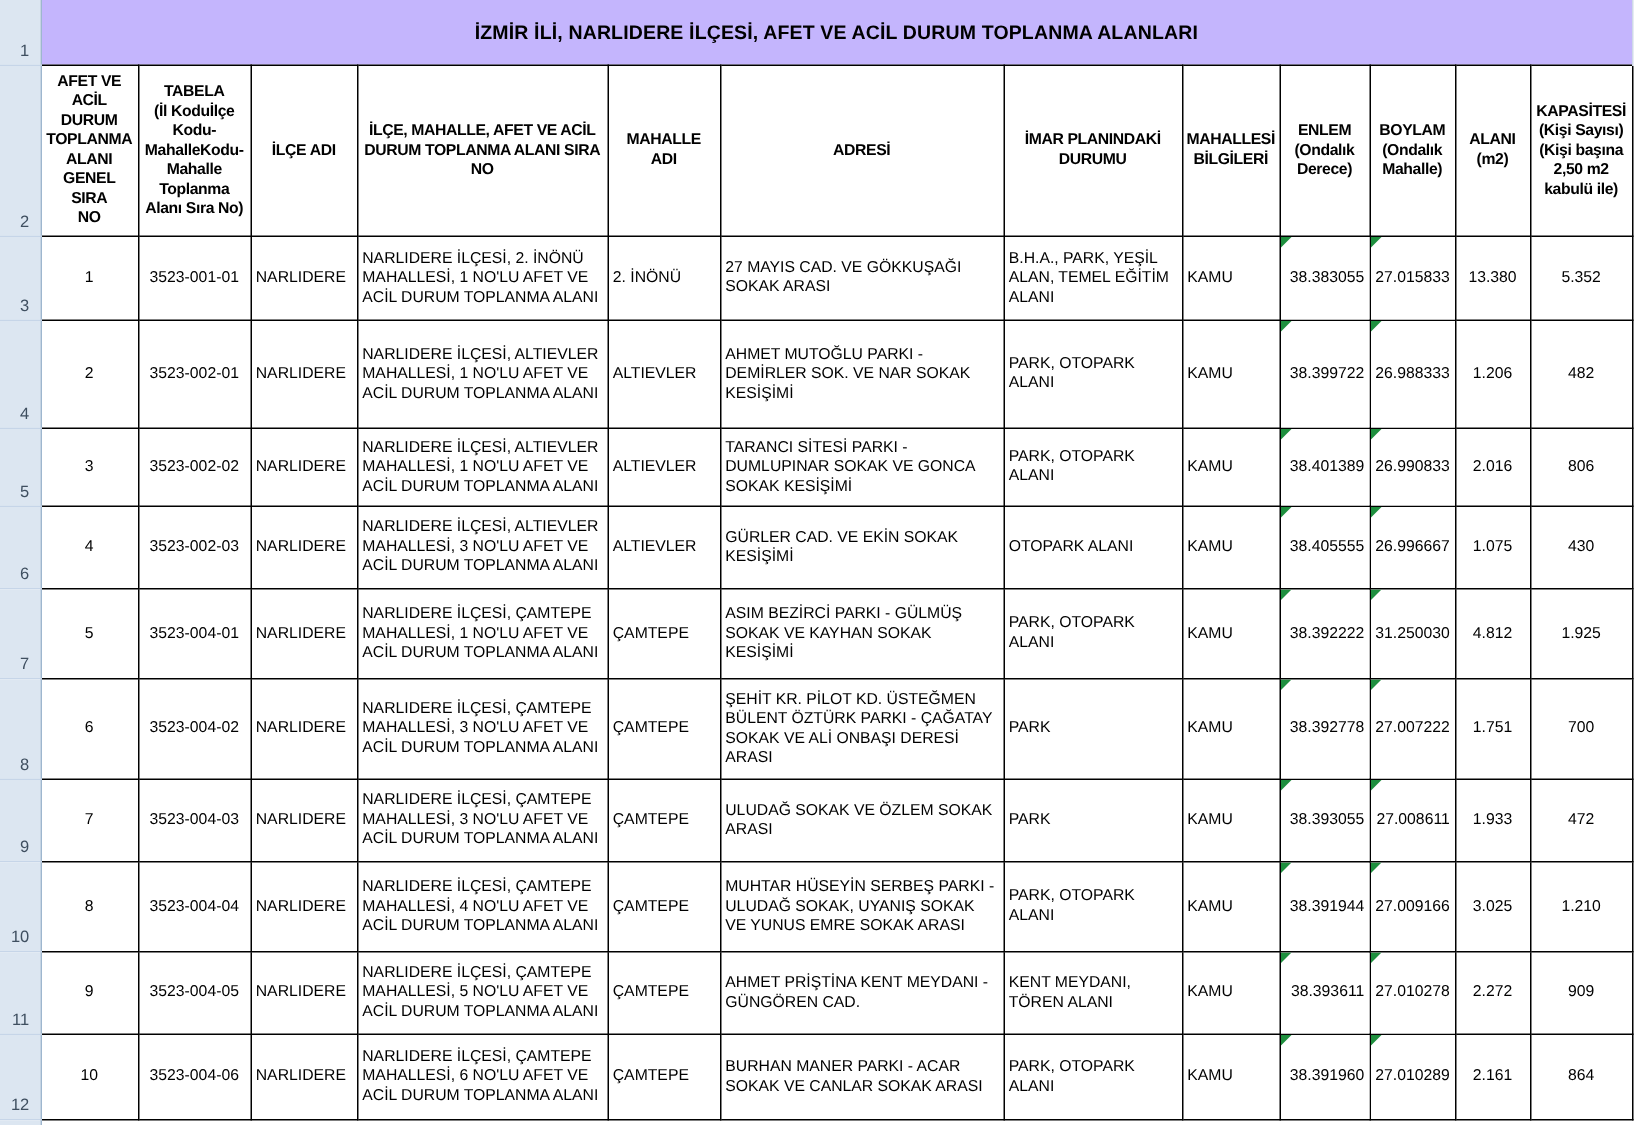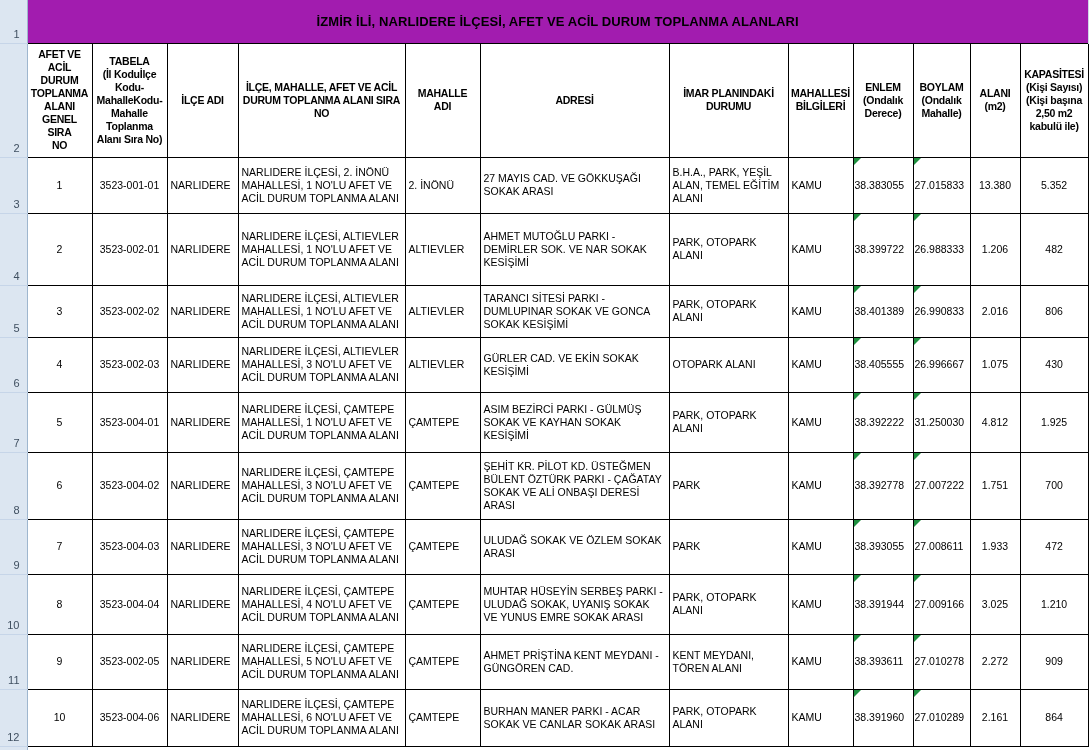--- a/index.html
+++ b/index.html
@@ -30,26 +30,26 @@
   }
   th.hcell{
     font-weight:bold;text-align:center;white-space:pre-line;
     letter-spacing:-0.25px;padding:2px 2px;
   }
   .title-row{height:43px;}
   .header-row{height:114px;}
   .title-cell{
     border:none;
     border-right:1px solid var(--gridline-gray,#cfd8e8);
-    background:#a21caf;text-align:center;vertical-align:middle;
+    background:#c4b5fd;text-align:center;vertical-align:middle;
     font-weight:bold;font-size:13px;letter-spacing:0.1px;
   }
 
   .c-no,.c-tabela,.c-alani,.c-kapasite{text-align:center;}
-  .c-num{text-align:left;padding:2px 3px 2px 1px;position:relative;}
+  .c-num{text-align:right;padding:2px 3px 2px 1px;position:relative;}
 
   
   .tri{
     position:absolute;top:0;left:0;width:0;height:0;
     border-top:7px solid var(--error-indicator-green,#1e8f3e);
     border-right:7px solid transparent;
   }
 
   
   .r0{height:56px}.r1{height:72px}.r2{height:52px}.r3{height:55px}.r4{height:60px}
@@ -245,21 +245,21 @@
           <td class="cell c-imar"><span>PARK, OTOPARK ALANI</span></td>
           <td class="cell c-mulkiyet"><span>KAMU</span></td>
           <td class="cell c-num"><span class="tri"></span><span>38.391944</span></td>
           <td class="cell c-num"><span class="tri"></span><span>27.009166</span></td>
           <td class="cell c-alani"><span>3.025</span></td>
           <td class="cell c-kapasite"><span>1.210</span></td>
         </tr>
         <tr class="data-row r8">
           <td class="rowhead">11</td>
           <td class="cell c-no"><span>9</span></td>
-          <td class="cell c-tabela"><span>3523-002-05</span></td>
+          <td class="cell c-tabela"><span>3523-004-05</span></td>
           <td class="cell c-ilce"><span>NARLIDERE</span></td>
           <td class="cell c-alan"><span>NARLIDERE İLÇESİ, ÇAMTEPE MAHALLESİ, 5 NO'LU AFET VE ACİL DURUM TOPLANMA ALANI</span></td>
           <td class="cell c-mahalle"><span>ÇAMTEPE</span></td>
           <td class="cell c-adres"><span>AHMET PRİŞTİNA KENT MEYDANI - GÜNGÖREN CAD.</span></td>
           <td class="cell c-imar"><span>KENT MEYDANI, TÖREN ALANI</span></td>
           <td class="cell c-mulkiyet"><span>KAMU</span></td>
           <td class="cell c-num"><span class="tri"></span><span>38.393611</span></td>
           <td class="cell c-num"><span class="tri"></span><span>27.010278</span></td>
           <td class="cell c-alani"><span>2.272</span></td>
           <td class="cell c-kapasite"><span>909</span></td>

